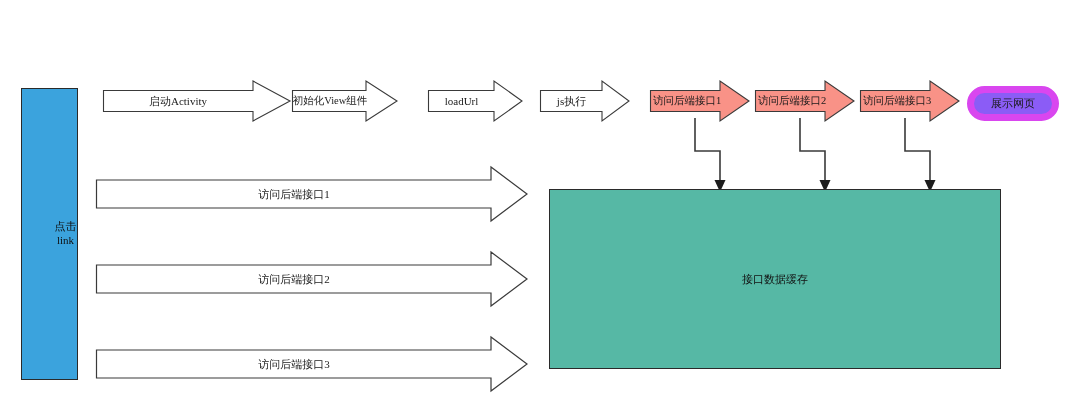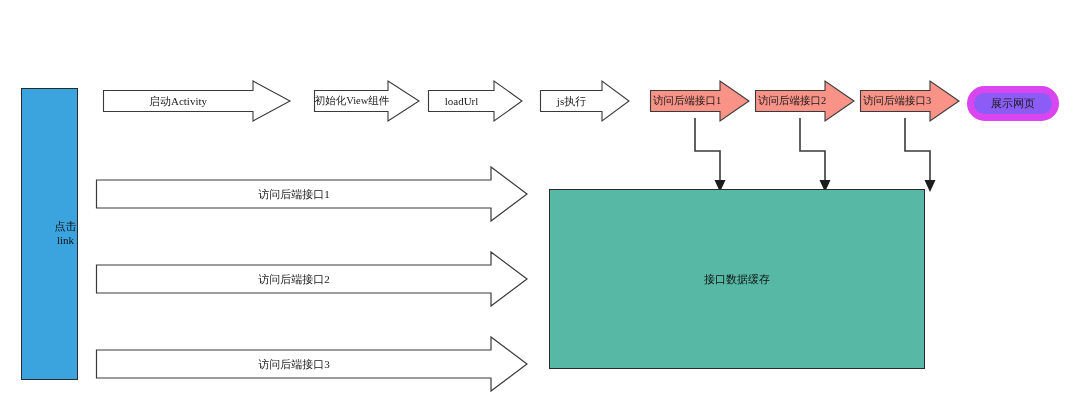--- a/index.html
+++ b/index.html
@@ -98,21 +98,21 @@
 
   <div class="arrow-wrap" style="left:103px; top:80px; width:188px; height:42px;">
     <svg viewBox="0 0 188 42" preserveAspectRatio="none">
       <polygon points="0.5,10.5 150,10.5 150,1 187,21 150,41 150,31.5 0.5,31.5" fill="#ffffff" stroke="#3a3a3a" stroke-width="1.1" stroke-linejoin="miter"></polygon>
     </svg>
     <div class="arrow-label" style="padding-right:38px;">
       <span class="label-text fs-lab">启动Activity</span>
     </div>
   </div>
 
-  <div class="arrow-wrap" style="left:314px; top:80px; width:106px; height:42px;text-decoration:underline;">
+  <div class="arrow-wrap" style="left:292px; top:80px; width:106px; height:42px;text-decoration:underline;">
     <svg viewBox="0 0 106 42" preserveAspectRatio="none">
       <polygon points="0.5,10.5 74,10.5 74,1 105,21 74,41 74,31.5 0.5,31.5" fill="#ffffff" stroke="#3a3a3a" stroke-width="1.1" stroke-linejoin="miter"></polygon>
     </svg>
     <div class="arrow-label" style="padding-right:30px;">
       <span class="label-text fs-small">初始化View组件</span>
     </div>
   </div>
 
   <div class="arrow-wrap" style="left:540px; top:80px; width:90px; height:42px;">
     <svg viewBox="0 0 90 42" preserveAspectRatio="none">
@@ -177,21 +177,21 @@
     </svg>
   </div>
 
   <div class="connector" style="left:850px; top:118px; width:120px; height:80px;">
     <svg width="120" height="80" viewBox="0 0 120 80">
       <path d="M 55 0 L 55 33 L 80 33 L 80 66" fill="none" stroke="#3a3a3a" stroke-width="1.6"></path>
       <polygon points="80,74 74.5,62 85.5,62" fill="#1d1d1d"></polygon>
     </svg>
   </div>
 
-  <div class="node cache-box fs-lab" style="left:549px; top:189px; width:376px; height:180px; background:#56b8a5;">
+  <div class="node cache-box fs-lab" style="left:549px; top:189px; width:452px; height:180px; background:#56b8a5;">
     <span class="label-text t-dark">接口数据缓存</span>
   </div>
 
   <div class="arrow-wrap" style="left:96px; top:166px; width:432px; height:56px;">
     <svg viewBox="0 0 432 56" preserveAspectRatio="none">
       <polygon points="0.5,14 395,14 395,1 431,28 395,55 395,42 0.5,42" fill="#ffffff" stroke="#3a3a3a" stroke-width="1.2" stroke-linejoin="miter"></polygon>
     </svg>
     <div class="arrow-label" style="padding-right:36px;">
       <span class="label-text fs-mid">访问后端接口1</span>
     </div>

